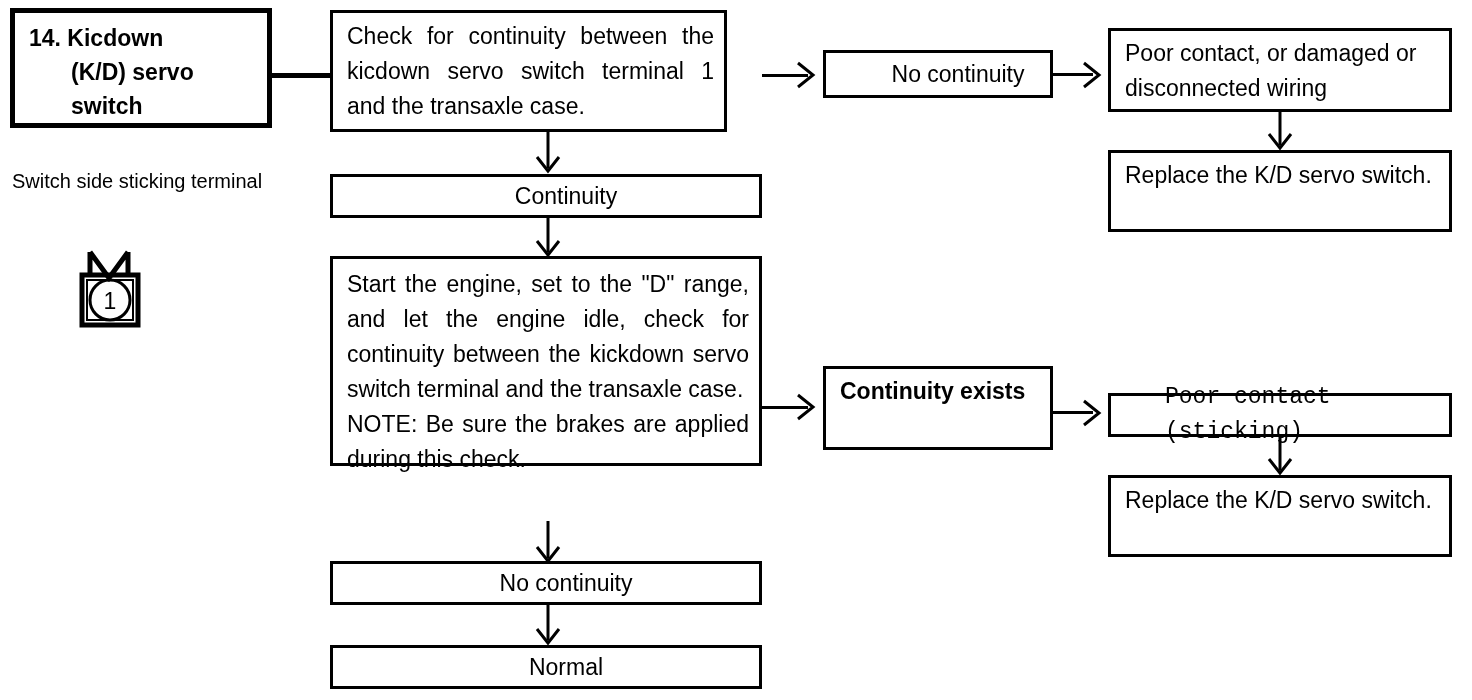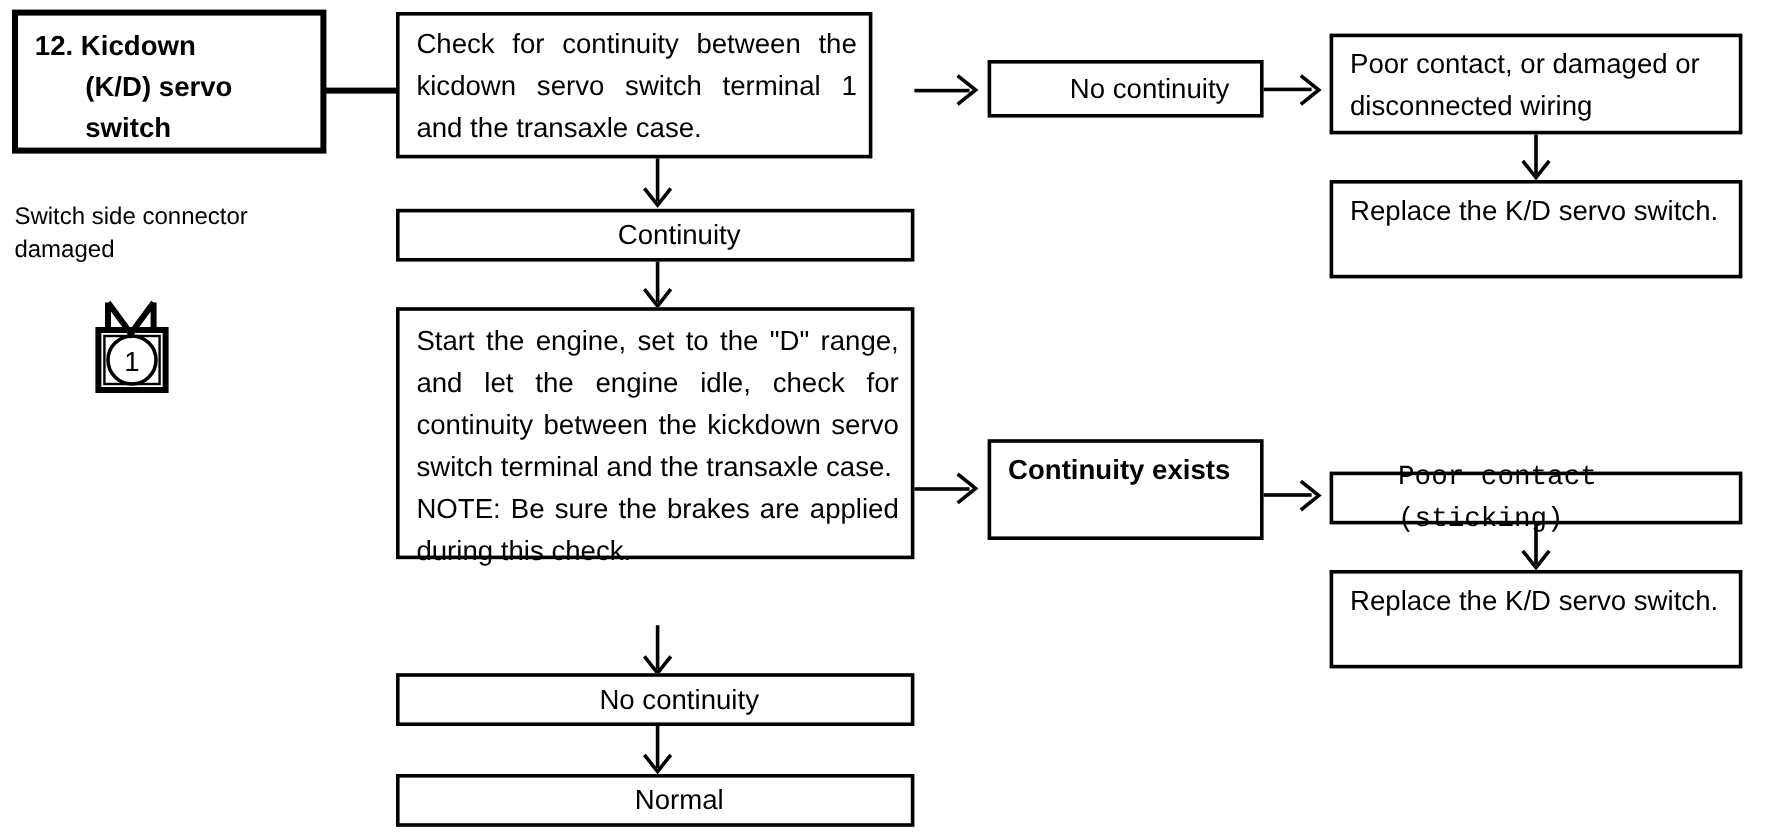--- a/index.html
+++ b/index.html
@@ -86,27 +86,27 @@
   
   #terminal-symbol { position: absolute; }
 </style>
 </head>
 <body>
 
 <div id="canvas">
 
   <div class="box" id="title-box" style="left:10px; top:8px; width:262px; height:120px;">
     <div class="tl">
-      <span>12. Kicdown</span>
+      <span>14. Kicdown</span>
       <span class="ind">(K/D) servo</span>
       <span class="ind">switch</span>
     </div>
   </div>
 
-  <div class="plain-label" id="side-label" style="left:12px; top:168px; width:260px;">Switch side connector damaged</div>
+  <div class="plain-label" id="side-label" style="left:12px; top:168px; width:260px;">Switch side sticking terminal</div>
 
   <div id="terminal-symbol" style="left:74px; top:248px; width:72px; height:80px;">
     <svg width="72" height="80" viewBox="0 0 72 80">
 
       <path d="M 16 4 L 16 28 M 16 4 L 35 30 L 54 4 M 54 4 L 54 28" stroke="#000" stroke-width="5" fill="none"></path>
 
       <rect x="8" y="27" width="56" height="50" fill="none" stroke="#000" stroke-width="5"></rect>
 
       <rect x="13" y="32" width="46" height="40" fill="none" stroke="#000" stroke-width="2"></rect>
 

